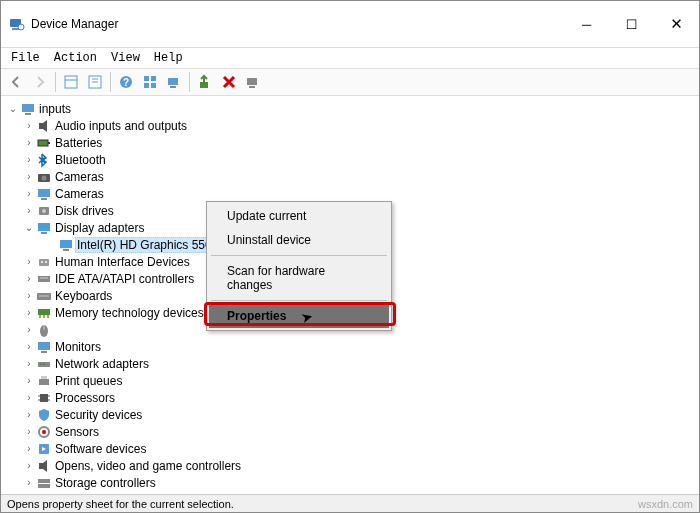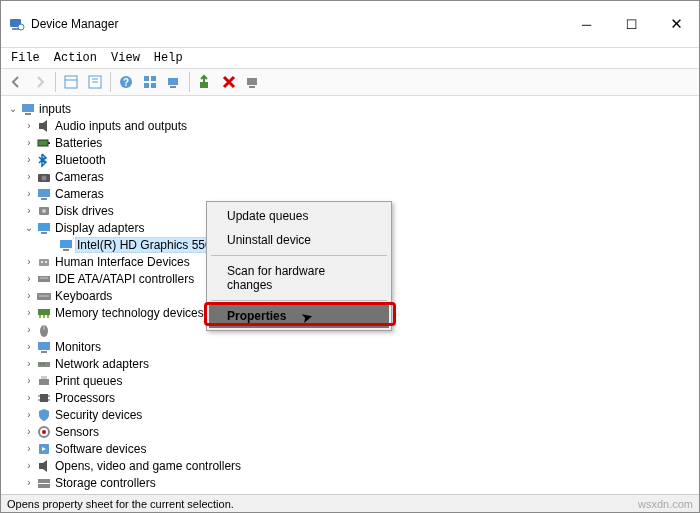--- a/index.html
+++ b/index.html
@@ -377,21 +377,21 @@
           <circle cx="8" cy="13" r="2" fill="#555"></circle>
           <line x1="8" y1="11" x2="8" y2="2" stroke="#555" stroke-width="2"></line>
           <path d="M8 5 L4 7 M8 4 L12 6" stroke="#555" stroke-width="2" fill="none"></path>
         </svg>
       </span>
       <span class="lbl">Universal Serial Bus controllers</span>
     </div>
   </div>
 
 <div class="ctxmenu">
-  <div class="ctxitem">Update queues</div>
+  <div class="ctxitem">Update current</div>
   <div class="ctxitem">Uninstall device</div>
   <div class="ctxsep"></div>
   <div class="ctxitem">Scan for hardware changes</div>
   <div class="ctxsep"></div>
   <div class="ctxitem hl">Properties</div>
 </div>
 
 <div class="redbox"></div>
 <div class="cursor">➤</div>
 

